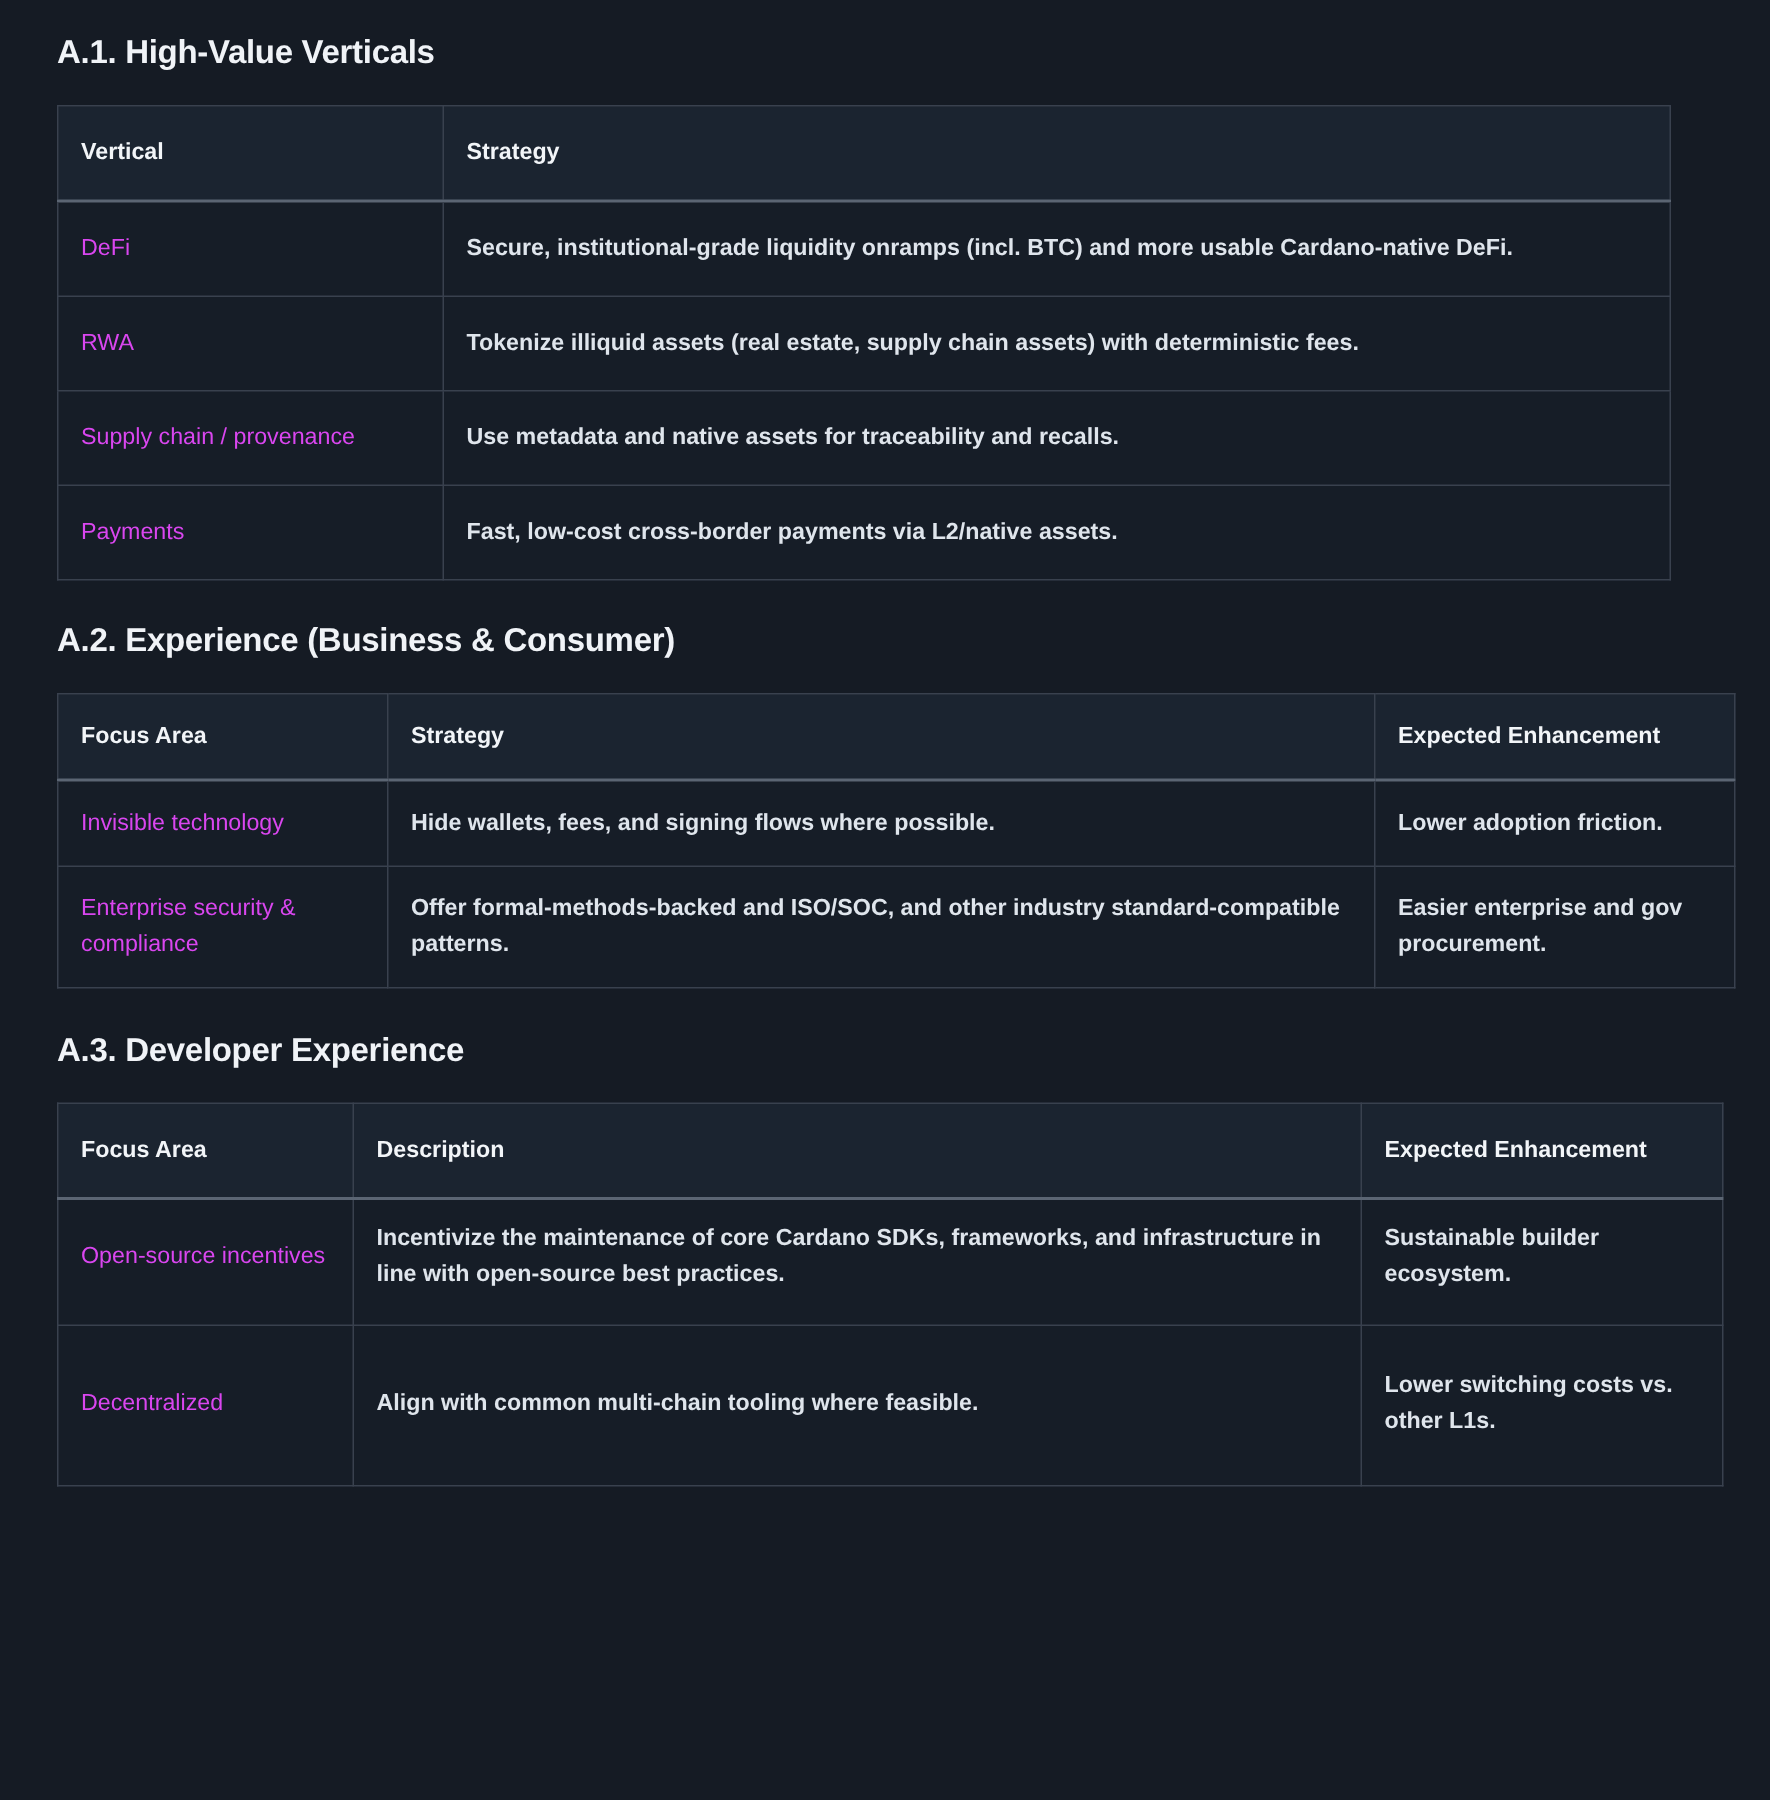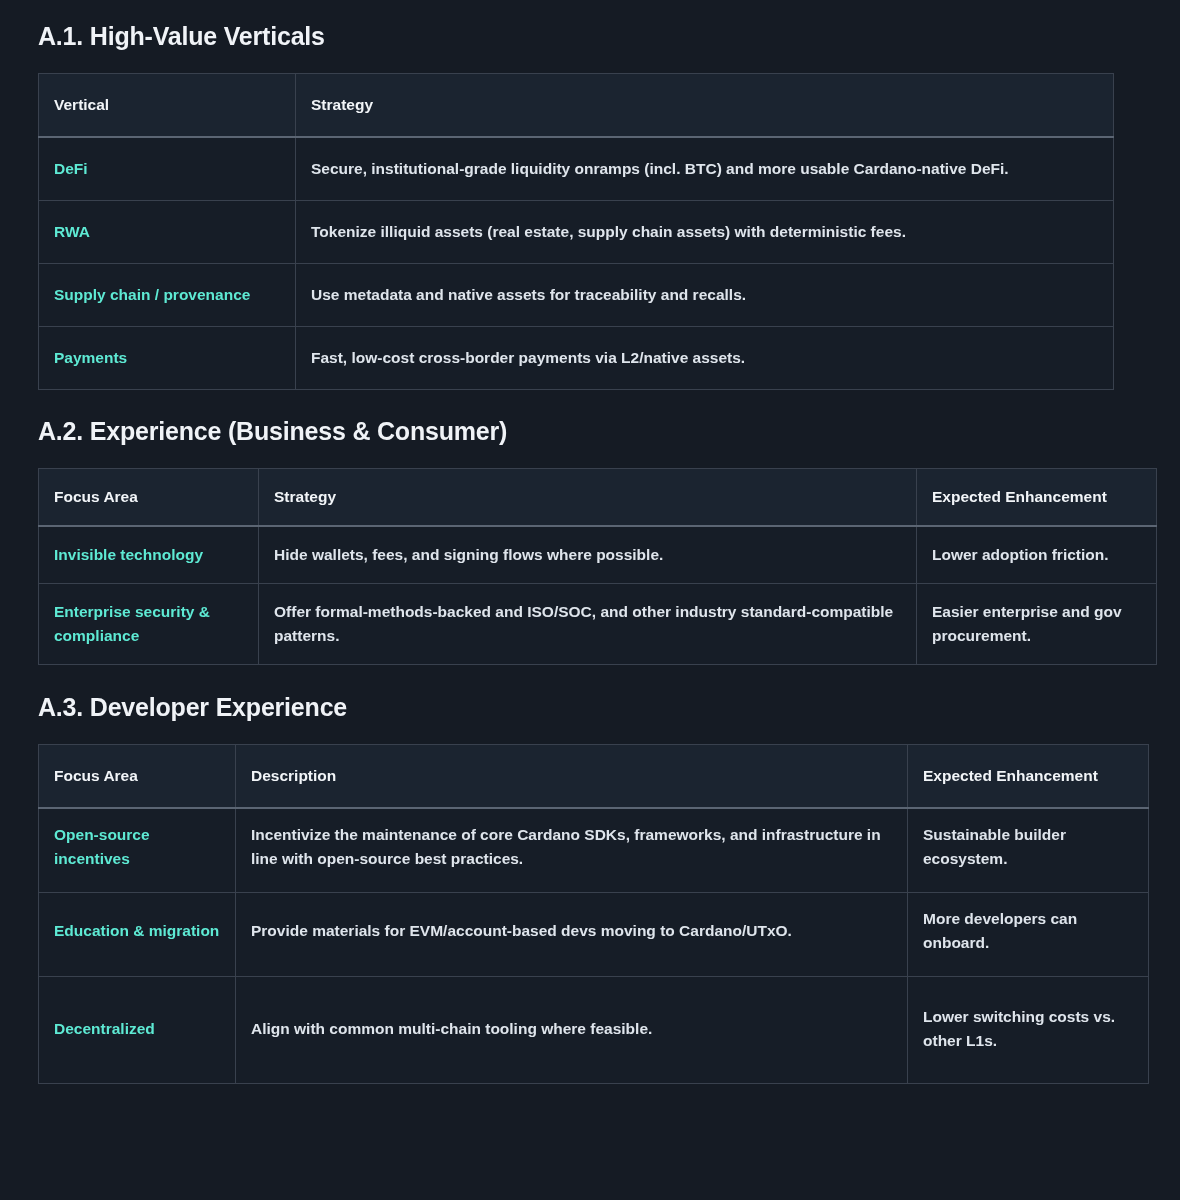--- a/index.html
+++ b/index.html
@@ -13,21 +13,21 @@
     font-family: "Liberation Sans", sans-serif;
     color: #e8ecf1;
     -webkit-font-smoothing: antialiased;
   }
   .page {
     width: 1180px;
     box-sizing: border-box;
     padding: 0 24px 0 38px;
   }
   h2.section-heading {
-    font-size: 25px;
+    font-size: 22px;
     font-weight: 700;
     letter-spacing: -0.2px;
     color: #f0f3f7;
     margin: 0;
     padding: 0;
   }
   .sec-1 h2.section-heading { padding-top: 22px; }
   .sec-2 h2.section-heading { padding-top: 27px; }
   .sec-3 h2.section-heading { padding-top: 28px; }
 
@@ -51,22 +51,22 @@
   table.grid thead th {
     background: #1b2430;
     font-weight: 700;
     color: #f2f5f8;
     border-bottom: 2px solid #5b6573;
     font-size: 15.5px;
     padding-top: 16px;
     padding-bottom: 16px;
   }
   table.grid td.rowhead {
-    font-weight: 700;
-    color: #5eead4;
+    font-weight: 400;
+    color: #d946ef;
   }
 
   
   #table-a1 { width: 1075px; }
   #table-a1 col.c1 { width: 257px; }
   #table-a1 col.c2 { width: 818px; }
   #table-a1 thead th { padding-top: 19px; padding-bottom: 19px; }
   #table-a1 tbody td { height: 30px; padding-top: 16px; padding-bottom: 16px; }
 
   
@@ -169,25 +169,20 @@
           <th>Expected Enhancement</th>
         </tr>
       </thead>
       <tbody>
         <tr>
           <td class="rowhead">Open-source incentives</td>
           <td>Incentivize the maintenance of core Cardano SDKs, frameworks, and infrastructure in line with open-source best practices.</td>
           <td>Sustainable builder ecosystem.</td>
         </tr>
         <tr>
-          <td class="rowhead">Education &amp; migration</td>
-          <td>Provide materials for EVM/account-based devs moving to Cardano/UTxO.</td>
-          <td>More developers can onboard.</td>
-        </tr>
-        <tr>
           <td class="rowhead">Decentralized</td>
           <td>Align with common multi-chain tooling where feasible.</td>
           <td>Lower switching costs vs. other L1s.</td>
         </tr>
       </tbody>
     </table>
   </section>
 
 </div>
 

